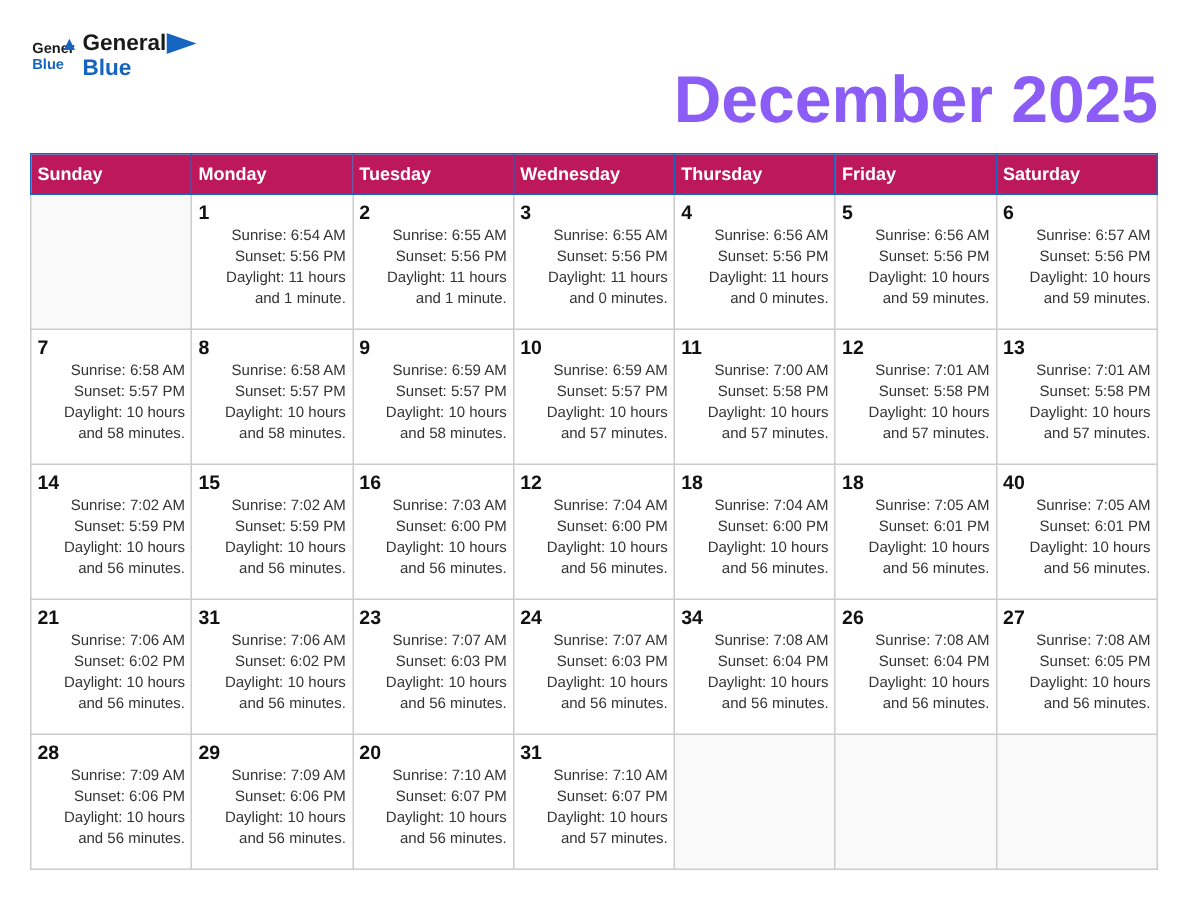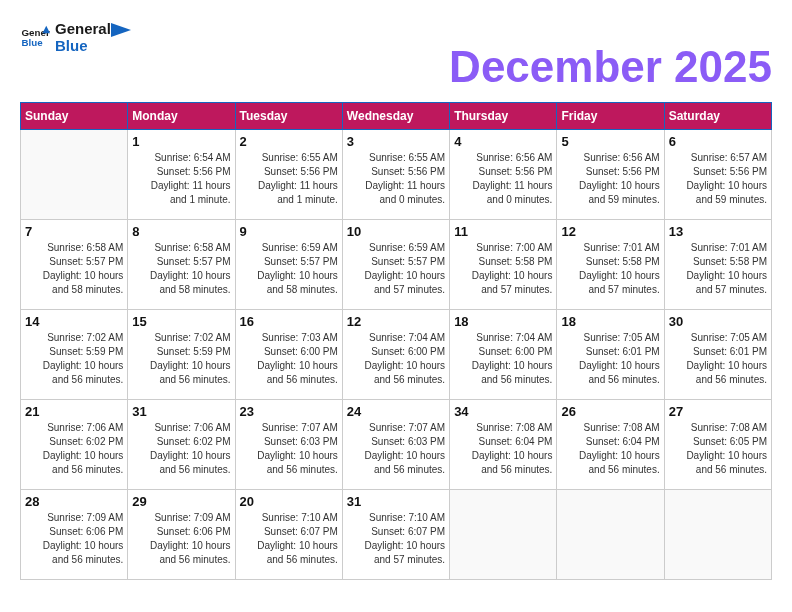--- a/index.html
+++ b/index.html
@@ -247,21 +247,21 @@
 and 56 minutes.</div>
         </td>
         <td>
           <div class="day-number">18</div>
           <div class="day-info" style="white-space: pre-line;">Sunrise: 7:05 AM
 Sunset: 6:01 PM
 Daylight: 10 hours
 and 56 minutes.</div>
         </td>
         <td>
-          <div class="day-number">30</div>
+          <div class="day-number">40</div>
           <div class="day-info" style="white-space: pre-line;">Sunrise: 7:05 AM
 Sunset: 6:01 PM
 Daylight: 10 hours
 and 56 minutes.</div>
         </td>
       </tr>
       <tr>
         <td>
           <div class="day-number">21</div>
           <div class="day-info" style="white-space: pre-line;">Sunrise: 7:06 AM

